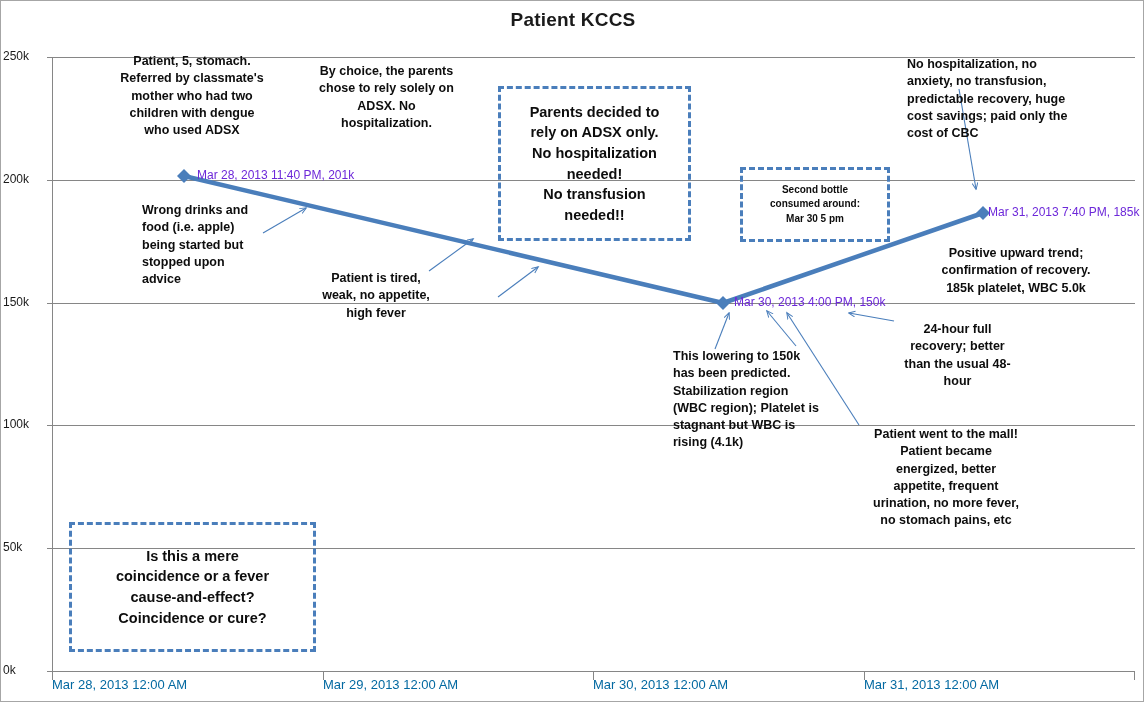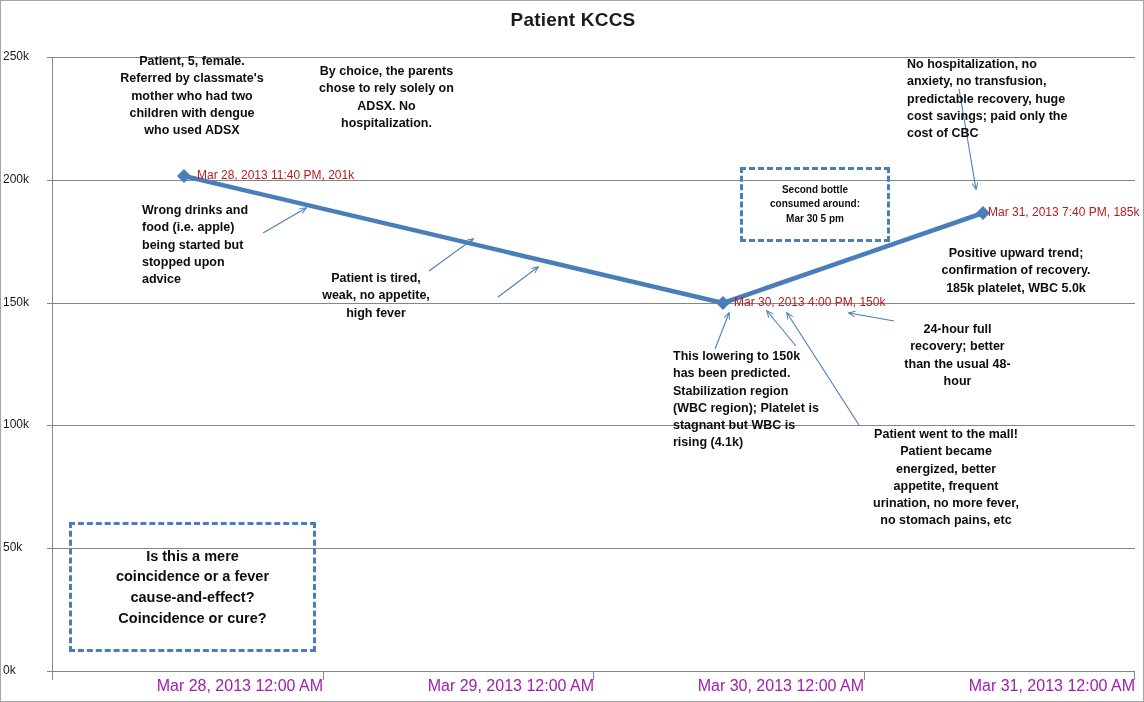--- a/index.html
+++ b/index.html
@@ -86,39 +86,39 @@
   .xtick-mark {
     position: absolute;
     top: 0;
     width: 1px;
     height: 9px;
     background: #868686;
   }
   .xtick-label {
     position: absolute;
     top: 676px;
-    text-align: right;
-    font-size: 16px;
-    color: #a21caf;
+    text-align: left;
+    font-size: 13px;
+    color: #0369a1;
     white-space: nowrap;
   }
 
   
   .series-svg {
     position: absolute;
     left: 0;
     top: 0;
     width: 1144px;
     height: 702px;
     pointer-events: none;
   }
   .point-label {
     position: absolute;
     font-size: 12px;
-    color: #b91c1c;
+    color: #6d28d9;
     white-space: nowrap;
   }
 
   
   .anno {
     position: absolute;
     font-size: 12.5px;
     font-weight: bold;
     color: #0d0d0d;
     line-height: 1.38;
@@ -218,21 +218,21 @@
       <line x1="893" y1="320" x2="848" y2="312"></line>
       <line x1="858" y1="424" x2="786" y2="312"></line>
       <line x1="958" y1="88" x2="975" y2="188"></line>
     </g>
   </svg>
 
   <div class="point-label" style="left:196px; top:167px;">Mar 28, 2013 11:40 PM, 201k</div>
   <div class="point-label" style="left:733px; top:294px;">Mar 30, 2013 4:00 PM, 150k</div>
   <div class="point-label" style="left:987px; top:204px;">Mar 31, 2013 7:40 PM, 185k</div>
 
-  <div class="anno" style="left:93px; top:52px; width:196px;">Patient, 5, female.
+  <div class="anno" style="left:93px; top:52px; width:196px;">Patient, 5, stomach.
 Referred by classmate's
 mother who had two
 children with dengue
 who used ADSX</div>
 
   <div class="anno" style="left:298px; top:62px; width:175px;">By choice, the parents
 chose to rely solely on
 ADSX. No
 hospitalization.</div>
 
@@ -268,20 +268,28 @@
 than the usual 48-
 hour</div>
 
   <div class="anno" style="left:844px; top:425px; width:202px;">Patient went to the mall!
 Patient became
 energized, better
 appetite, frequent
 urination, no more fever,
 no stomach pains, etc</div>
 
+  <div class="callout" style="left:497px; top:85px; width:193px; height:155px;">
+    <div class="callout-text">Parents decided to
+rely on ADSX only.
+No hospitalization
+needed!
+No transfusion
+needed!!</div>
+  </div>
 
 
   <div class="callout small" style="left:739px; top:166px; width:150px; height:75px;">
     <div class="callout-text">Second bottle
 consumed around:
 Mar 30 5 pm</div>
   </div>
 
   <div class="callout" style="left:68px; top:521px; width:247px; height:130px;">
     <div class="callout-text">Is this a mere

